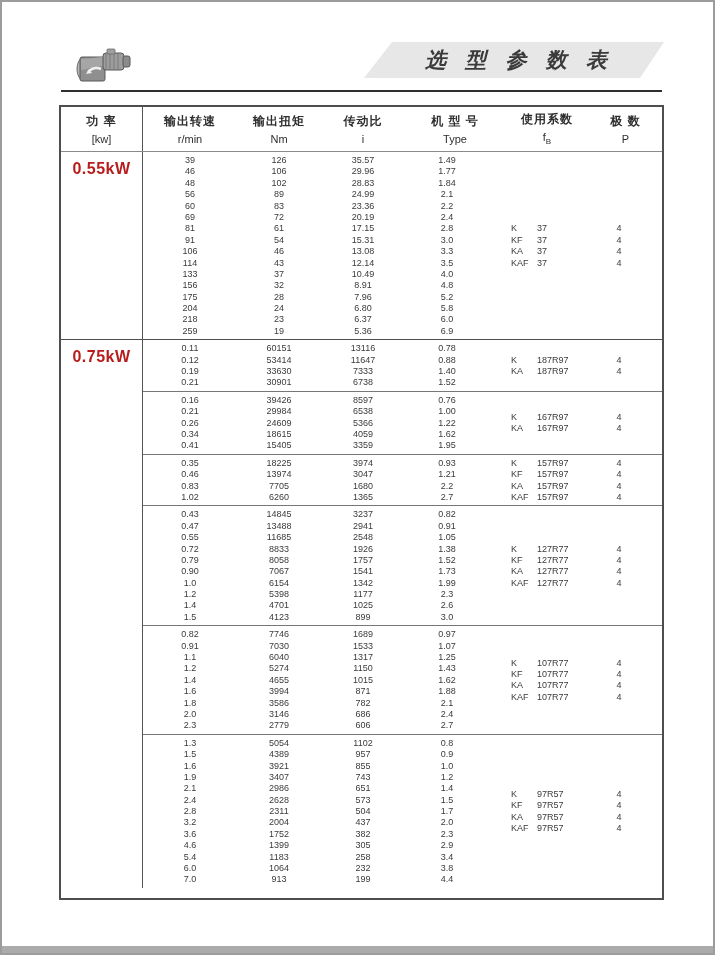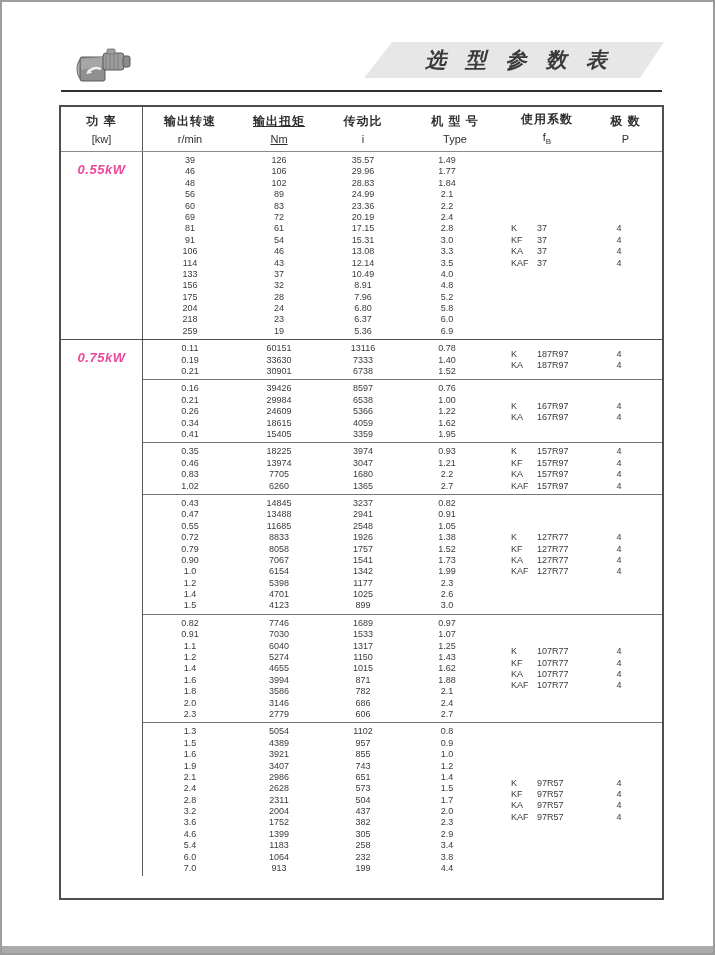--- a/index.html
+++ b/index.html
@@ -40,30 +40,30 @@
     display:flex;flex-direction:column;
     background:#fff;
   }
   .thead{display:flex;height:44px;border-bottom:1px solid #8a8a8a;flex:none;}
   .hcell{display:flex;flex-direction:column;align-items:center;justify-content:center;box-sizing:border-box;}
   .hcn{font-size:12px;font-weight:bold;letter-spacing:1px;}
   .hunit{font-size:11px;margin-top:3px;}
   .hunit sub{font-size:8px;}
   .c0{width:82px;border-right:1px solid #555;}
   .c1{width:94px;}
-  .c2{width:84px;text-decoration:underline;}
+  .c2{width:84px;}
   .c3{width:84px;align-items:center;}
   .c4{width:84px;}
   .c5{width:100px;}
   .c6{flex:1;}
   .tbody{flex:1;display:flex;flex-direction:column;}
   .section{display:flex;flex:none;}
   .section + .section{border-top:1px solid #4e4e4e;}
   .label-col{width:82px;box-sizing:border-box;border-right:1px solid #555;padding-top:8px;text-align:center;flex:none;}
-  .kw{font-weight:bold;font-size:13px;letter-spacing:0.5px;color:#ec4899;font-style:italic;}
+  .kw{font-weight:bold;font-size:16px;letter-spacing:0.5px;color:#b91c1c;}
   .data-col{flex:1;display:flex;flex-direction:column;}
   .group{display:flex;padding:3px 0 2px 0;}
   .group + .group{border-top:1px solid #777;}
   .rows{width:346px;flex:none;}
   .drow{display:flex;height:11.4px;line-height:11.4px;font-size:9px;color:#3a3a3a;}
   .dc{text-align:center;box-sizing:border-box;}
   .dc1{width:94px;}
   .dc2{width:84px;}
   .dc3{width:84px;}
   .dc4{width:84px;}
@@ -264,20 +264,26 @@
           <div class="data-col">
             <div class="group">
               <div class="rows">
                 <div class="drow">
                   <span class="dc dc1">0.11</span>
                   <span class="dc dc2">60151</span>
                   <span class="dc dc3">13116</span>
                   <span class="dc dc4">0.78</span>
                 </div>
                 <div class="drow">
+                  <span class="dc dc1">0.12</span>
+                  <span class="dc dc2">53414</span>
+                  <span class="dc dc3">11647</span>
+                  <span class="dc dc4">0.88</span>
+                </div>
+                <div class="drow">
                   <span class="dc dc1">0.19</span>
                   <span class="dc dc2">33630</span>
                   <span class="dc dc3">7333</span>
                   <span class="dc dc4">1.40</span>
                 </div>
                 <div class="drow">
                   <span class="dc dc1">0.21</span>
                   <span class="dc dc2">30901</span>
                   <span class="dc dc3">6738</span>
                   <span class="dc dc4">1.52</span>

